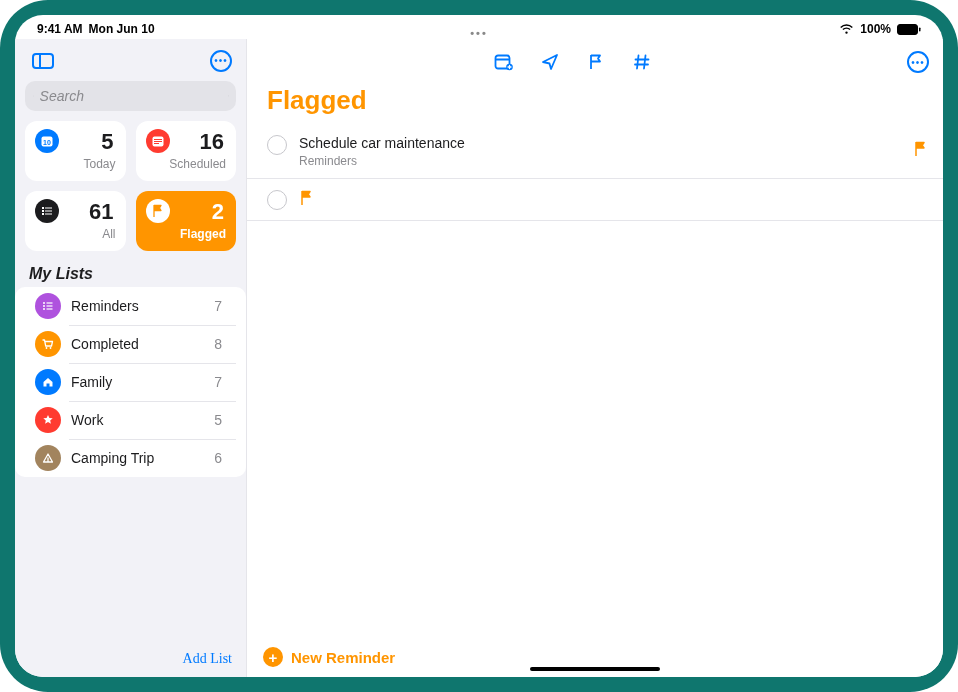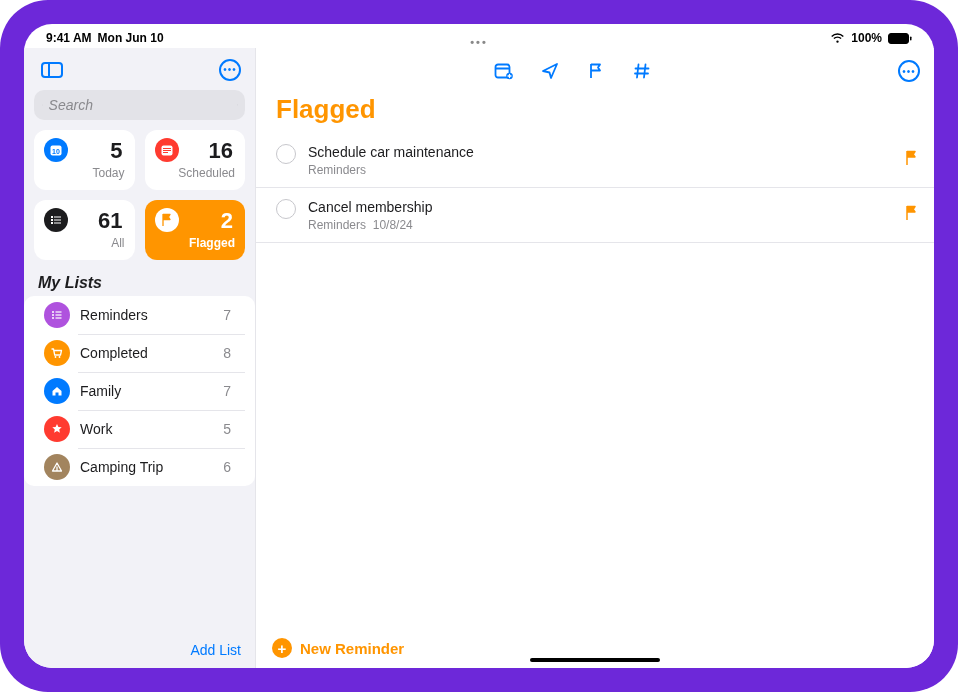--- a/index.html
+++ b/index.html
@@ -1,22 +1,22 @@
 <!DOCTYPE html>
 <html><head>
 <meta charset="utf-8">
 <style>
   * { margin: 0; padding: 0; box-sizing: border-box; font-family: -apple-system, BlinkMacSystemFont, "Helvetica Neue", sans-serif; }
   body { background: #fff; width: 958px; height: 692px; overflow: hidden; position: relative; }
 
   .device-frame {
     width: 958px; height: 692px;
-    background: #6d28d9;
+    background: #0f766e;
     border-radius: 48px;
-    padding: 24px;
+    padding: 15px;
     position: relative;
   }
   .screen {
     width: 100%; height: 100%;
     background: #fff;
     border-radius: 28px;
     overflow: hidden;
     position: relative;
     display: flex;
     flex-direction: column;
@@ -142,21 +142,21 @@
   .list-name { flex: 1; font-size: 14px; color: #1c1c1e; }
   .list-count { font-size: 14px; color: #8a8a8e; margin-right: 4px; }
 
   
   .side-footer {
     margin-top: auto;
     padding: 10px 14px;
     display: flex;
     justify-content: flex-end;
   }
-  .addlist-btn { color: #007aff; font-size: 14px; cursor: pointer; font-weight: 400; }
+  .addlist-btn { color: #007aff; font-size: 14px; cursor: pointer; font-weight: 400; font-family: Liberation Serif, serif; }
 
   
   .main-toolbar {
     height: 40px;
     display: flex;
     align-items: center;
     padding: 6px 14px 0;
     gap: 22px;
     justify-content: flex-end;
   }
@@ -396,27 +396,20 @@
               <div class="reminder-sub">Reminders</div>
             </div>
             <span class="reminder-flag">
               <svg width="14" height="16" viewBox="0 0 14 16">
                   <path d="M3 1v14M3 1.5h8l-1.8 2.8L11 7H3" fill="#ff9500" stroke="#ff9500" stroke-width="1.5" stroke-linejoin="round"></path>
                 </svg>
             </span>
           </div>
           <div class="reminder-row">
             <span class="circle"></span>
-            <div class="reminder-body">
-              <div class="reminder-title">Cancel membership</div>
-              <div class="reminder-sub">
-                <span>Reminders</span>&nbsp;
-                <span>10/8/24</span>
-              </div>
-            </div>
             <span class="reminder-flag">
               <svg width="14" height="16" viewBox="0 0 14 16">
                   <path d="M3 1v14M3 1.5h8l-1.8 2.8L11 7H3" fill="#ff9500" stroke="#ff9500" stroke-width="1.5" stroke-linejoin="round"></path>
                 </svg>
             </span>
           </div>
         </div>
 
         <div class="main-footer">
           <div class="newrem-btn">

